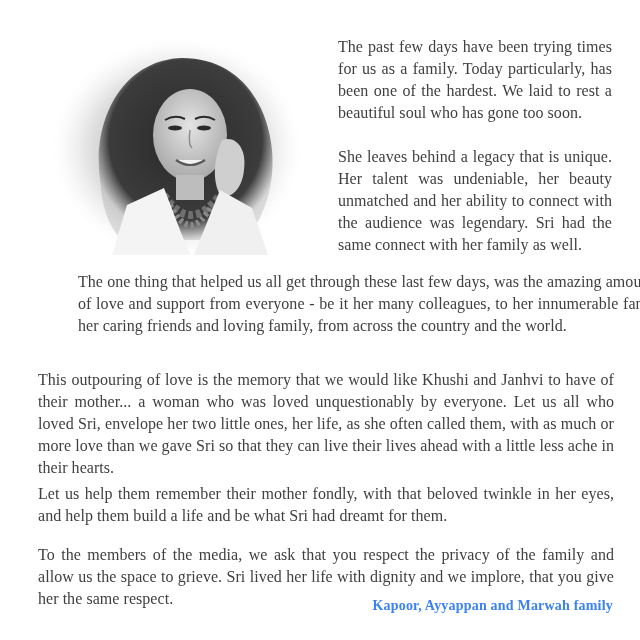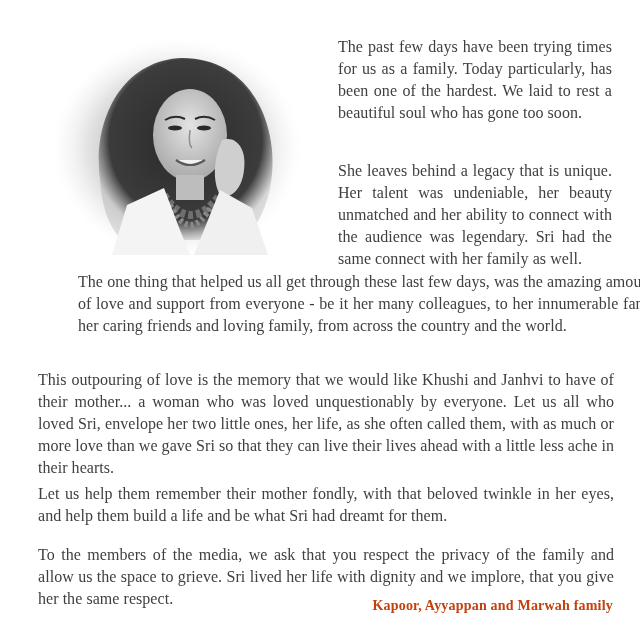--- a/index.html
+++ b/index.html
@@ -37,40 +37,40 @@
       top: 36px;
       width: 274px;
     }
     .para {
       margin: 0;
       font-size: 16px;
       line-height: 22px;
       text-align: justify;
       letter-spacing: 0.05px;
     }
-    .side-text .para + .para { margin-top: 36px; }
+    .side-text .para + .para { margin-top: 22px; }
 
     
     .body-text {
       position: absolute;
       left: 38px;
       width: 576px;
     }
     .p3 { top: 271px; margin-left: 40px; }
     .p4 { top: 369px; }
     .p5 { top: 483px; }
     .p6 { top: 544px; }
 
     .signature {
       position: absolute;
       right: 27px;
       top: 598px;
       font-size: 14px;
       font-weight: bold;
-      color: #c2410c;
+      color: #3b82f6;
       letter-spacing: 0.2px;
     }
   </style>
 </head>
 <body>
 
 <div class="page">
 
   <div class="portrait">
     <svg viewBox="0 0 250 225" xmlns="http://www.w3.org/2000/svg">

